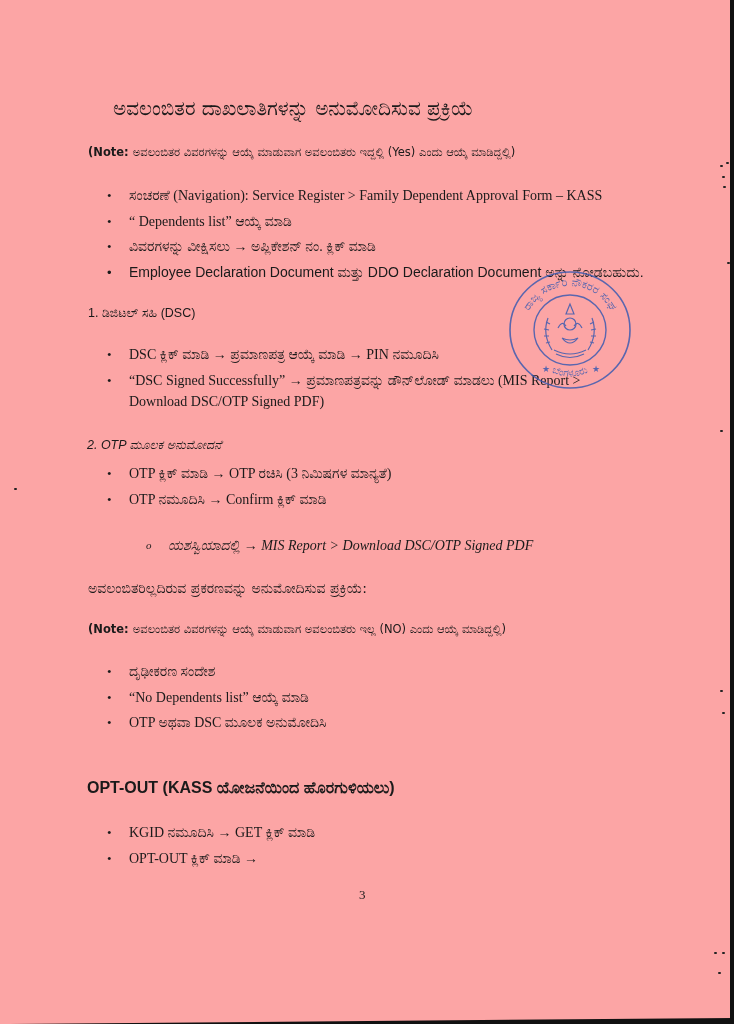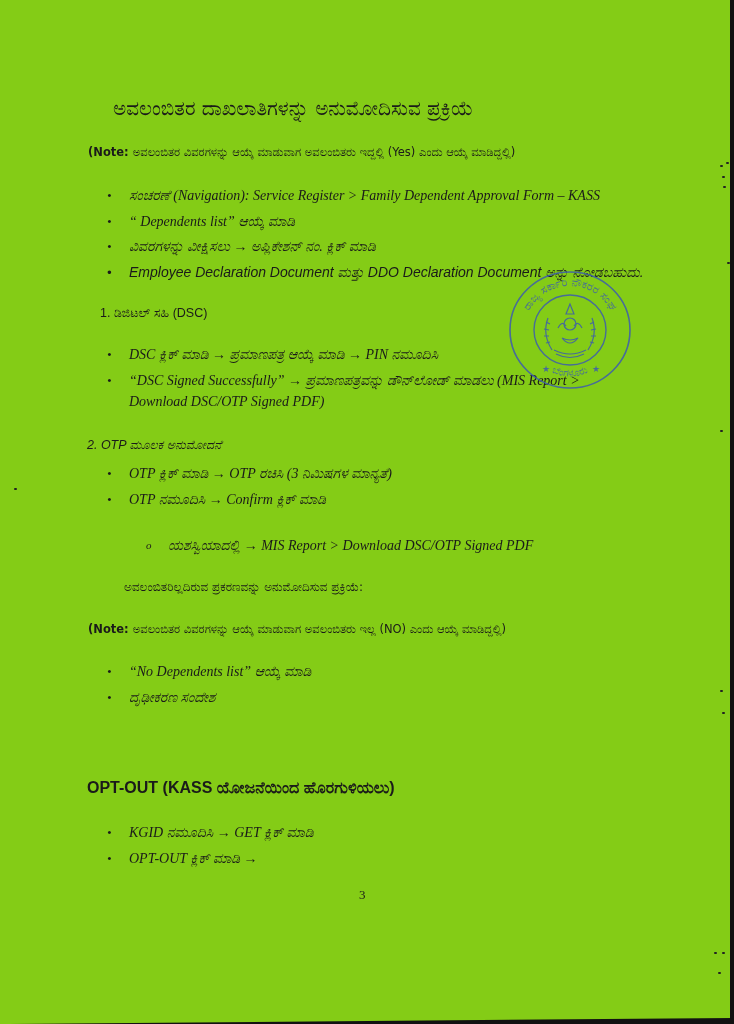--- a/index.html
+++ b/index.html
@@ -1,44 +1,44 @@
 <!DOCTYPE html>
 <html><head>
   <meta charset="utf-8">
   <style>
     html, body { margin: 0; padding: 0; }
     body {
       width: 734px; height: 1024px; background: #ffffff; position: relative; overflow: hidden;
       font-family: "Liberation Serif", serif; color: #1a1a1a;
     }
-    .page { position: absolute; left: 0; top: 0; width: 734px; height: 1024px; background: #84cc16; }
+    .page { position: absolute; left: 0; top: 0; width: 734px; height: 1024px; background: #fca5a5; }
     .right-edge { position: absolute; right: 0; top: 0; width: 4px; height: 1024px; background: #111; }
     .bottom-edge { position: absolute; left: 10px; bottom: 0; width: 724px; height: 6px; background: #111;
       clip-path: polygon(0 100%, 100% 0, 100% 100%); }
     .speck { position: absolute; width: 3px; height: 2px; background: #222; border-radius: 1px; }
 
     .abs { position: absolute; white-space: nowrap; }
     .sans { font-family: "DejaVu Sans", "Liberation Sans", sans-serif; }
     .serif { font-family: "Liberation Serif", serif; }
 
     .title { left: 113px; top: 96px; font-size: 20px; font-weight: 500; }
     .note { left: 88px; top: 145px; font-size: 11.5px; }
     .note b { font-weight: bold; }
 
     ul.blist { list-style: none; margin: 0; padding: 0; position: absolute; }
-    ul.blist li { position: relative; padding-left: 22px; font-size: 14px; line-height: 25.5px; white-space: nowrap; font-style: italic; }
+    ul.blist li { position: relative; padding-left: 22px; font-size: 14px; line-height: 25.5px; white-space: nowrap; }
     ul.blist li::before { content: "•"; position: absolute; left: 0; top: 0; font-size: 13px; }
     ul.blist li.small { font-size: 14px; font-family: "Liberation Sans", sans-serif; }
     ul.blist li.wrap { white-space: normal; width: 470px; line-height: 21px; }
     ul.sub { list-style: none; margin: 0; padding: 0; position: absolute; }
     ul.sub li { position: relative; padding-left: 22px; font-size: 14px; line-height: 25px; white-space: nowrap; }
     ul.sub li::before { content: "o"; position: absolute; left: 0; top: 0; font-size: 11px; }
 
     .section-num { font-size: 12.5px; font-family: "Liberation Sans", sans-serif; }
-    .h2 { font-size: 12px; margin-left: 36px; }
+    .h2 { font-size: 14px; }
     .h-opt { font-size: 16px; font-weight: bold; font-family: "Liberation Sans", sans-serif; }
     .pagenum { left: 359px; top: 887px; font-size: 13px; }
 
     .stamp { position: absolute; left: 506px; top: 268px; width: 128px; height: 124px; color: #3c5bb0; }
   </style>
 </head>
 <body>
 
 <div class="page">
 
@@ -63,42 +63,43 @@
     <b>(Note: </b><span>ಅವಲಂಬಿತರ ವಿವರಗಳನ್ನು ಆಯ್ಕೆ ಮಾಡುವಾಗ ಅವಲಂಬಿತರು ಇದ್ದಲ್ಲಿ (Yes) ಎಂದು ಆಯ್ಕೆ ಮಾಡಿದ್ದಲ್ಲಿ)</span>
   </div>
 
   <ul class="blist serif" style="left:107px; top:183px;">
     <li>ಸಂಚರಣೆ (Navigation): Service Register &gt; Family Dependent Approval Form – KASS</li>
     <li>“ Dependents list” ಆಯ್ಕೆ ಮಾಡಿ</li>
     <li>ವಿವರಗಳನ್ನು ವೀಕ್ಷಿಸಲು → ಅಪ್ಲಿಕೇಶನ್ ನಂ. ಕ್ಲಿಕ್ ಮಾಡಿ</li>
     <li class="small">Employee Declaration Document ಮತ್ತು DDO Declaration Document ಅನ್ನು ನೋಡಬಹುದು.</li>
   </ul>
 
-  <div class="abs section-num" style="left:100px; top:306px;">1. ಡಿಜಿಟಲ್ ಸಹಿ (DSC)</div>
+  <div class="abs section-num" style="left:88px; top:306px;">1. ಡಿಜಿಟಲ್ ಸಹಿ (DSC)</div>
   <ul class="blist serif" style="left:107px; top:342px;">
     <li>DSC ಕ್ಲಿಕ್ ಮಾಡಿ → ಪ್ರಮಾಣಪತ್ರ ಆಯ್ಕೆ ಮಾಡಿ → PIN ನಮೂದಿಸಿ</li>
     <li class="wrap" style="margin-top:2px;">“DSC Signed Successfully” → ಪ್ರಮಾಣಪತ್ರವನ್ನು ಡೌನ್‌ಲೋಡ್ ಮಾಡಲು (MIS Report &gt; Download DSC/OTP Signed PDF)</li>
   </ul>
 
   <div class="abs section-num" style="left:87px; top:438px;font-style:italic;">2. OTP ಮೂಲಕ ಅನುಮೋದನೆ</div>
   <ul class="blist serif" style="left:107px; top:461px;">
     <li>OTP ಕ್ಲಿಕ್ ಮಾಡಿ → OTP ರಚಿಸಿ (3 ನಿಮಿಷಗಳ ಮಾನ್ಯತೆ)</li>
     <li>OTP ನಮೂದಿಸಿ → Confirm ಕ್ಲಿಕ್ ಮಾಡಿ</li>
   </ul>
   <ul class="sub serif" style="left:146px; top:533px;font-style:italic;">
     <li>ಯಶಸ್ವಿಯಾದಲ್ಲಿ → MIS Report &gt; Download DSC/OTP Signed PDF</li>
   </ul>
 
   <div class="abs h2 sans" style="left:88px; top:580px;">ಅವಲಂಬಿತರಿಲ್ಲದಿರುವ ಪ್ರಕರಣವನ್ನು ಅನುಮೋದಿಸುವ ಪ್ರಕ್ರಿಯೆ:</div>
   <div class="abs note sans" style="top:622px;">
     <b>(Note: </b><span>ಅವಲಂಬಿತರ ವಿವರಗಳನ್ನು ಆಯ್ಕೆ ಮಾಡುವಾಗ ಅವಲಂಬಿತರು ಇಲ್ಲ (NO) ಎಂದು ಆಯ್ಕೆ ಮಾಡಿದ್ದಲ್ಲಿ)</span>
   </div>
   <ul class="blist serif" style="left:107px; top:659px;">
+    <li>ದೃಢೀಕರಣ ಸಂದೇಶ</li>
     <li>“No Dependents list” ಆಯ್ಕೆ ಮಾಡಿ</li>
-    <li>ದೃಢೀಕರಣ ಸಂದೇಶ</li>
+    <li>OTP ಅಥವಾ DSC ಮೂಲಕ ಅನುಮೋದಿಸಿ</li>
   </ul>
 
   <div class="abs h-opt" style="left:87px; top:779px;">OPT-OUT (KASS ಯೋಜನೆಯಿಂದ ಹೊರಗುಳಿಯಲು)</div>
   <ul class="blist serif" style="left:107px; top:820px;">
     <li>KGID ನಮೂದಿಸಿ → GET ಕ್ಲಿಕ್ ಮಾಡಿ</li>
     <li>OPT-OUT ಕ್ಲಿಕ್ ಮಾಡಿ →</li>
   </ul>
 
   <div class="abs pagenum serif">3</div>
 

